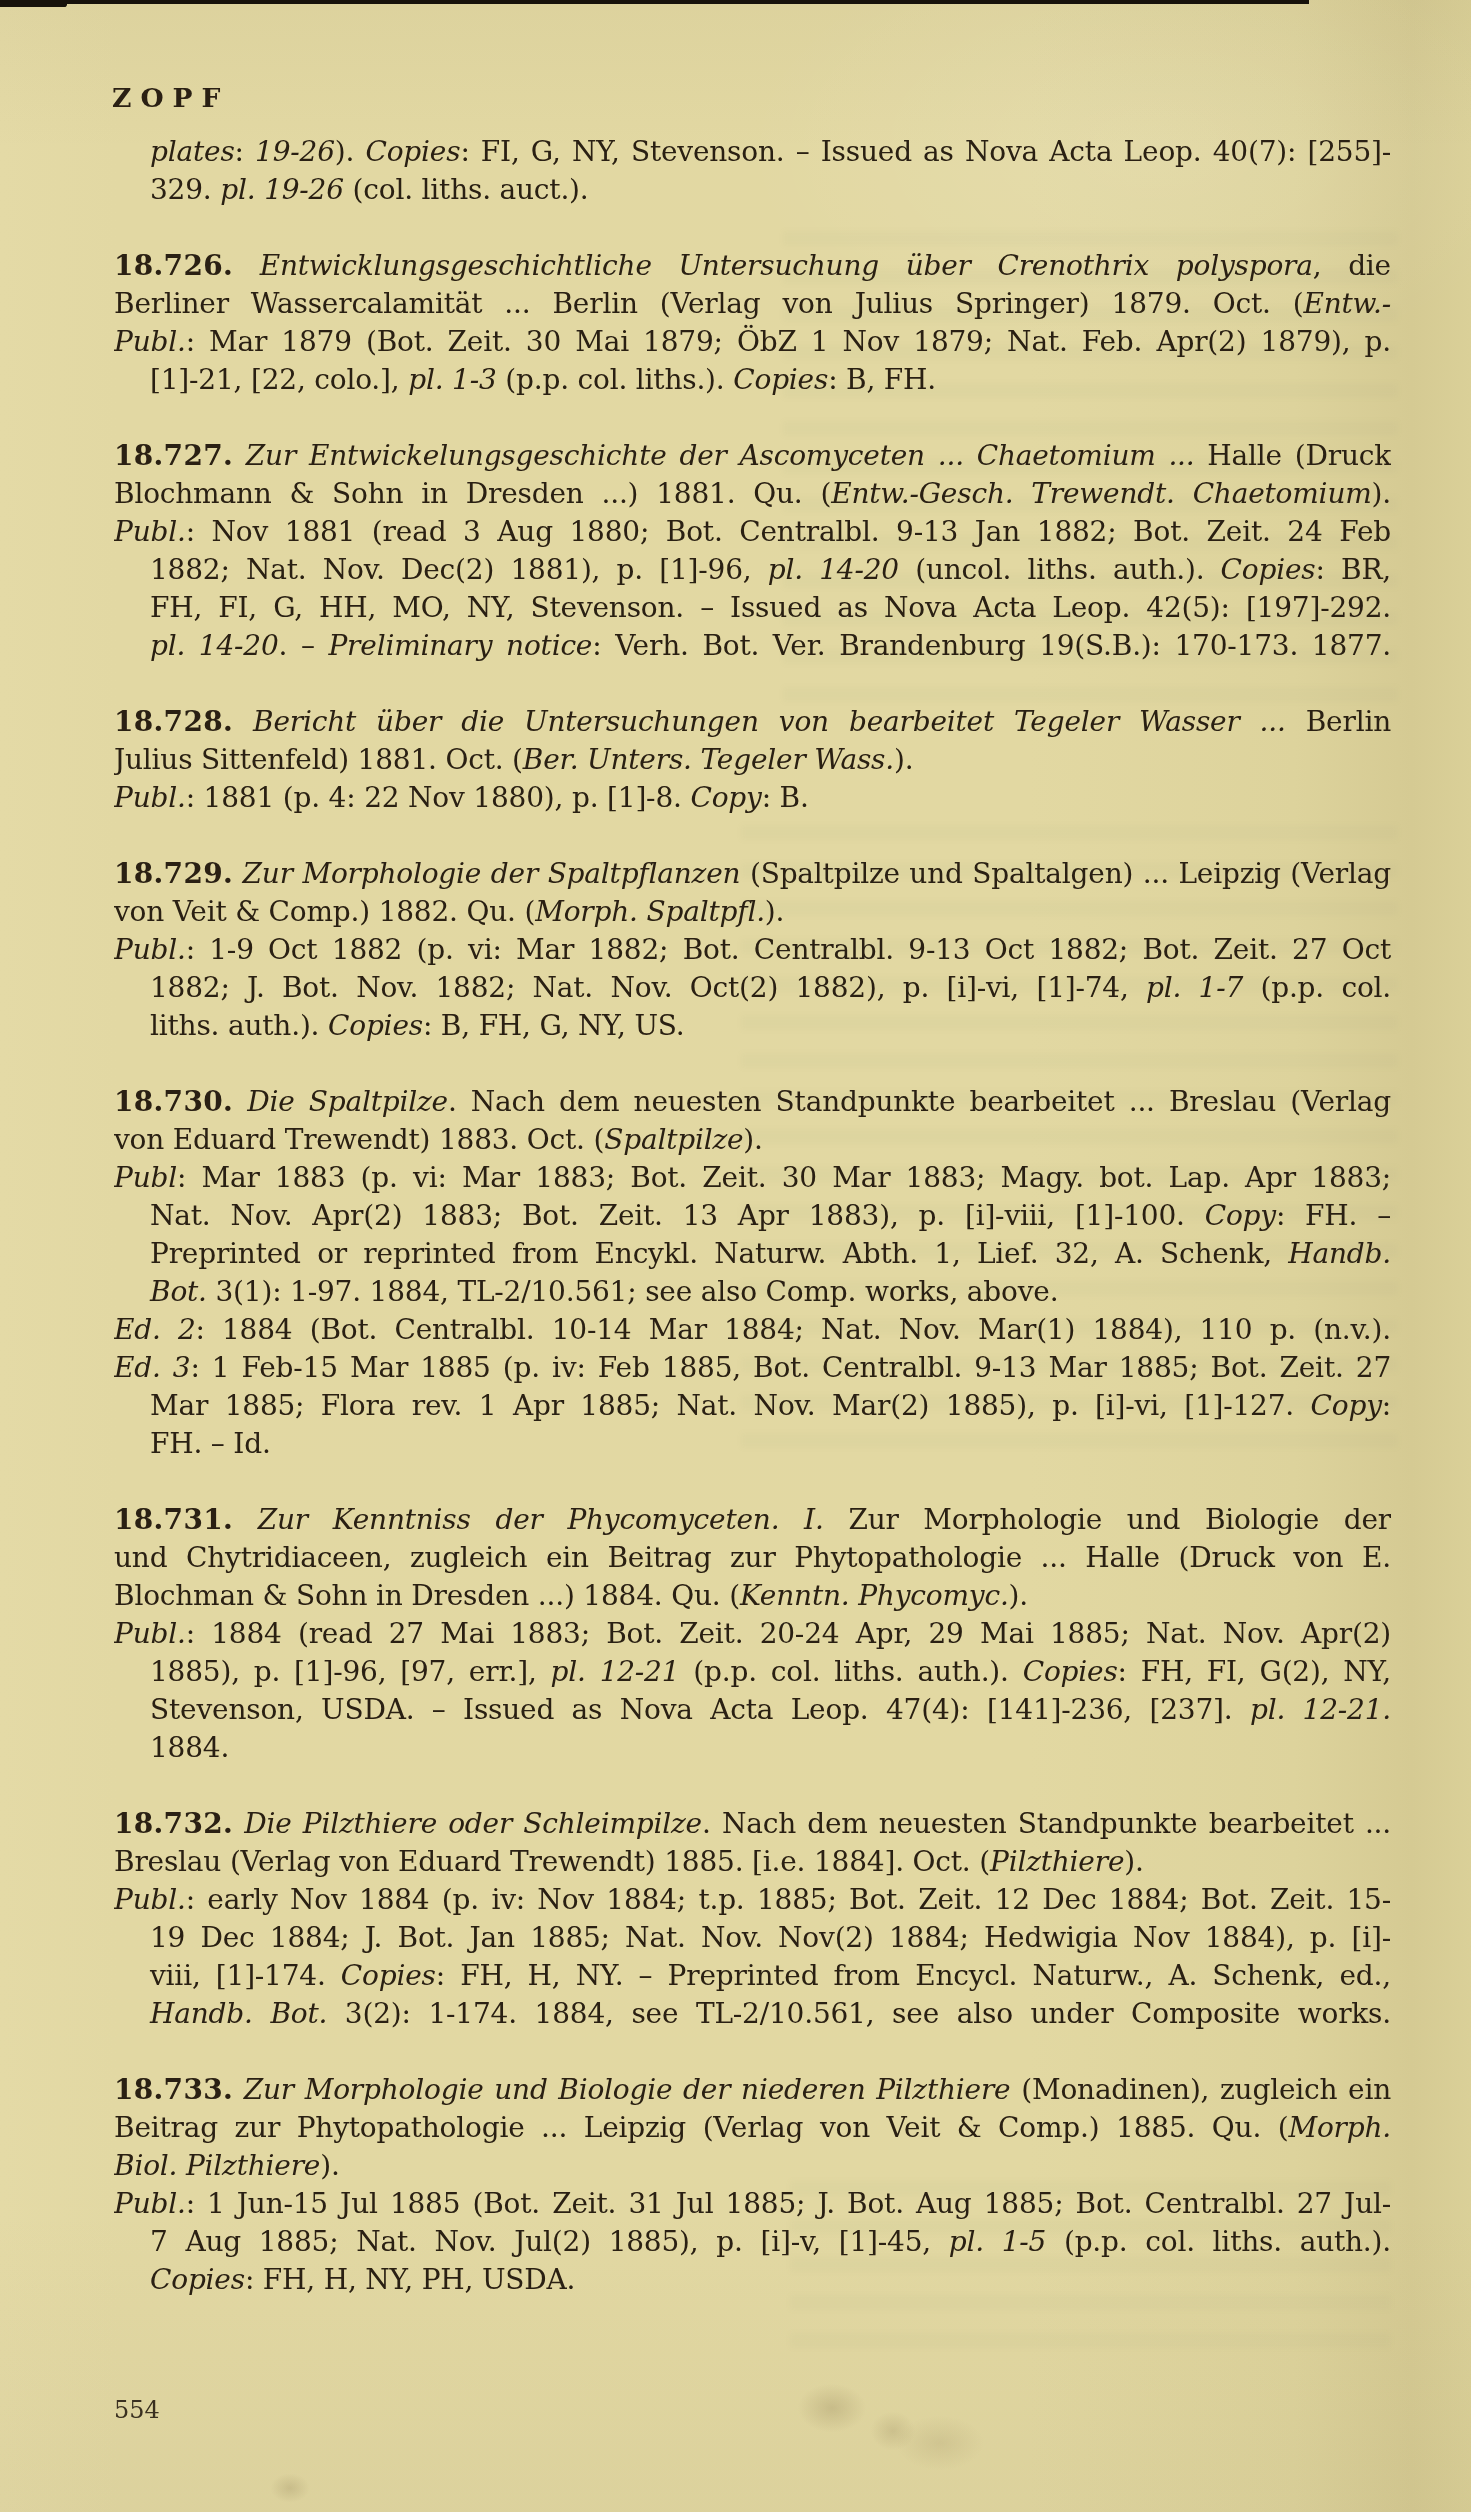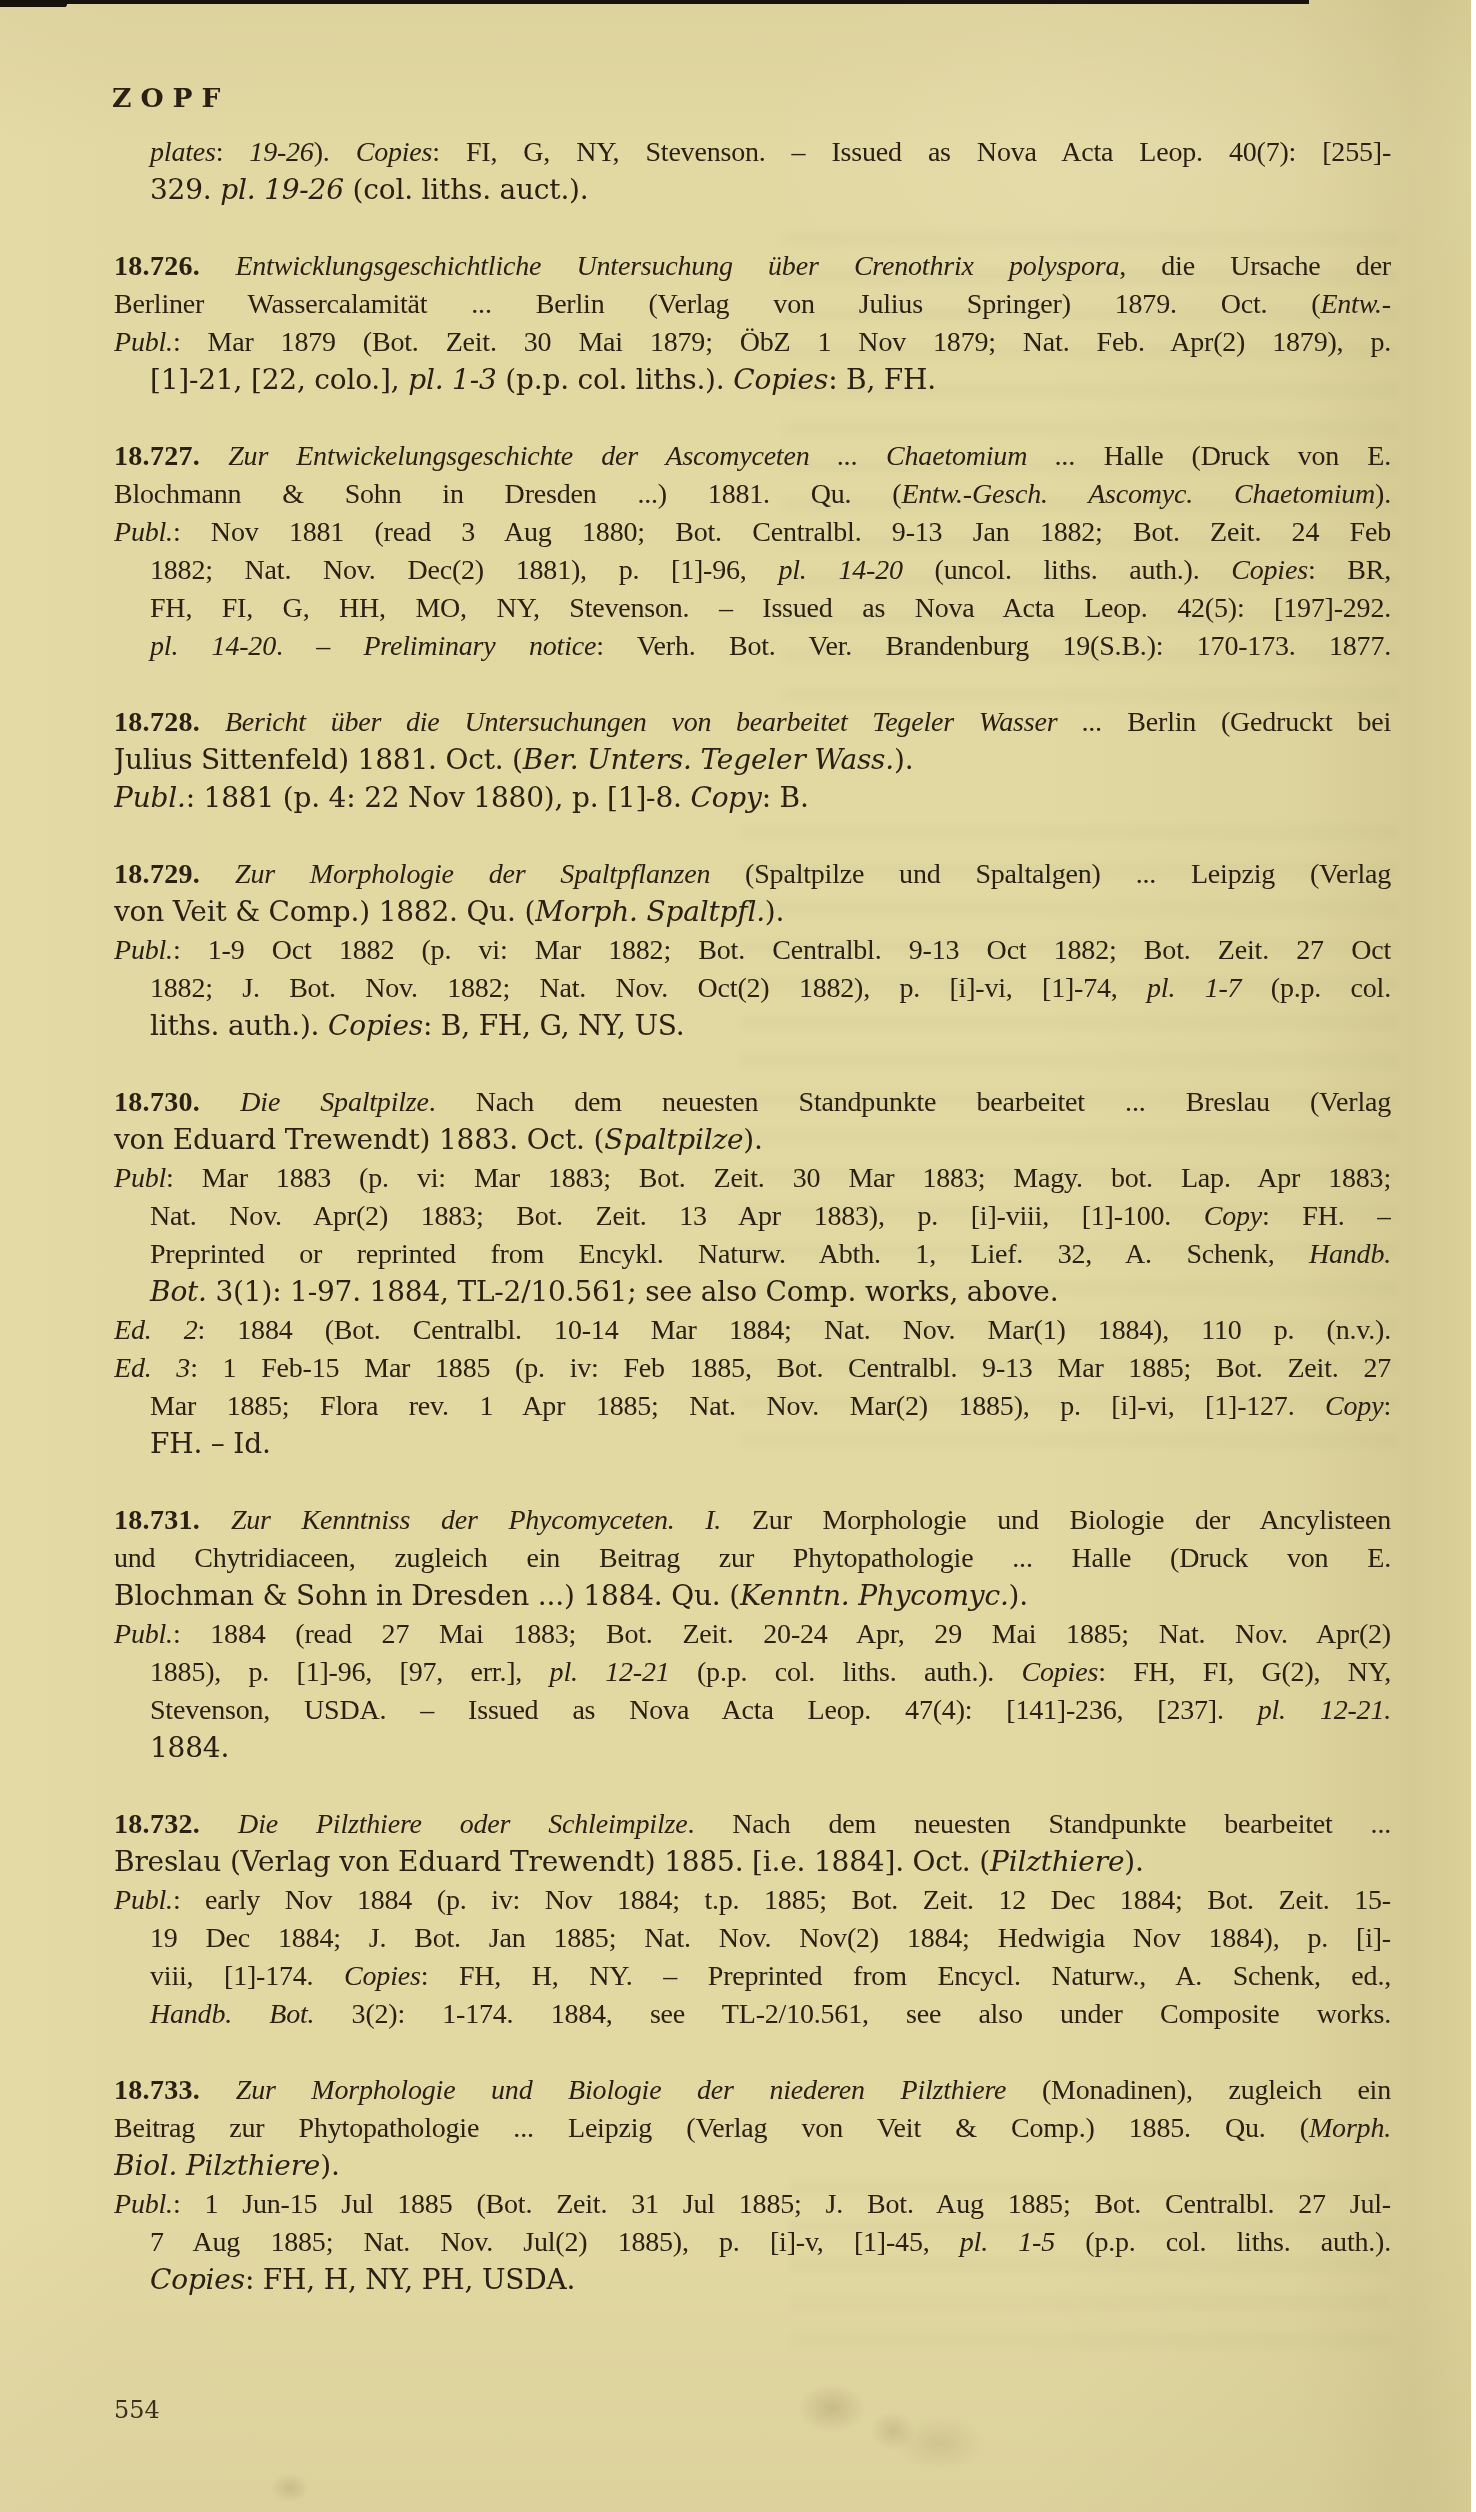--- a/index.html
+++ b/index.html
@@ -68,21 +68,21 @@
   .para + .para { margin-top: 38px; }
 
   .line {
     height: 38px;
     line-height: 38px;
     overflow: hidden;
     text-align: justify;
     text-align-last: left;
     white-space: normal;
   }
-  .line.jfull { text-align-last: justify; font-family: Liberation Serif, serif; }
+  .line.jfull { text-align-last: justify; }
   .line.indent { padding-left: 36px; }
 
   .it { font-style: italic; }
   .bd { font-weight: bold; letter-spacing: 0.3px; }
 
   .page-number {
     position: absolute;
     left: 114px; top: 2396px;
     font-size: 24px;
     color: #3a3020;
@@ -107,21 +107,21 @@
         <div class="line indent"><span>329. </span><span class="it">pl. 19-26</span><span>&nbsp;(col. liths. auct.).</span></div>
       </div>
       <div class="para">
         <div class="line jfull"><span class="bd">18.726.</span><span> </span><span class="it">Entwicklungsgeschichtliche Untersuchung über Crenothrix polyspora</span><span>, die Ursache der</span></div>
         <div class="line jfull"><span>Berliner Wassercalamität ... Berlin (Verlag von Julius Springer) 1879. Oct. (</span><span class="it">Entw.-</span></div>
         <div class="line jfull"><span class="it">Publ.</span><span>: Mar 1879 (Bot. Zeit. 30 Mai 1879; ÖbZ 1 Nov 1879; Nat. Feb. Apr(2) 1879), p.</span></div>
         <div class="line indent"><span>[1]-21, [22, colo.], </span><span class="it">pl. 1-3</span><span> (p.p. col. liths.). </span><span class="it">Copies</span><span>: B, FH.</span></div>
       </div>
       <div class="para">
         <div class="line jfull"><span class="bd">18.727.</span><span> </span><span class="it">Zur Entwickelungsgeschichte der Ascomyceten ... Chaetomium ...</span><span> Halle (Druck von E.</span></div>
-        <div class="line jfull"><span>Blochmann &amp; Sohn in Dresden ...) 1881. Qu. (</span><span class="it">Entw.-Gesch. Ascomyc. Chaetomium</span><span>).</span></div>
+        <div class="line jfull"><span>Blochmann &amp; Sohn in Dresden ...) 1881. Qu. (</span><span class="it">Entw.-Gesch. Trewendt. Chaetomium</span><span>).</span></div>
         <div class="line jfull"><span class="it">Publ.</span><span>: Nov 1881 (read 3 Aug 1880; Bot. Centralbl. 9-13 Jan 1882; Bot. Zeit. 24 Feb</span></div>
         <div class="line indent jfull"><span>1882; Nat. Nov. Dec(2) 1881), p. [1]-96, </span><span class="it">pl. 14-20</span><span> (uncol. liths. auth.). </span><span class="it">Copies</span><span>: BR,</span></div>
         <div class="line indent jfull"><span>FH, FI, G, HH, MO, NY, Stevenson. – Issued as Nova Acta Leop. 42(5): [197]-292.</span></div>
         <div class="line indent jfull"><span class="it">pl. 14-20</span><span>. – </span><span class="it">Preliminary notice</span><span>: Verh. Bot. Ver. Brandenburg 19(S.B.): 170-173. 1877.</span></div>
       </div>
       <div class="para">
         <div class="line jfull"><span class="bd">18.728.</span><span> </span><span class="it">Bericht über die Untersuchungen von bearbeitet Tegeler Wasser ...</span><span> Berlin (Gedruckt bei</span></div>
         <div class="line"><span>Julius Sittenfeld) 1881. Oct. (</span><span class="it">Ber. Unters. Tegeler Wass.</span><span>).</span></div>
         <div class="line"><span class="it">Publ.</span><span>: 1881 (p. 4: 22 Nov 1880), p. [1]-8. </span><span class="it">Copy</span><span>: B.</span></div>
       </div>

